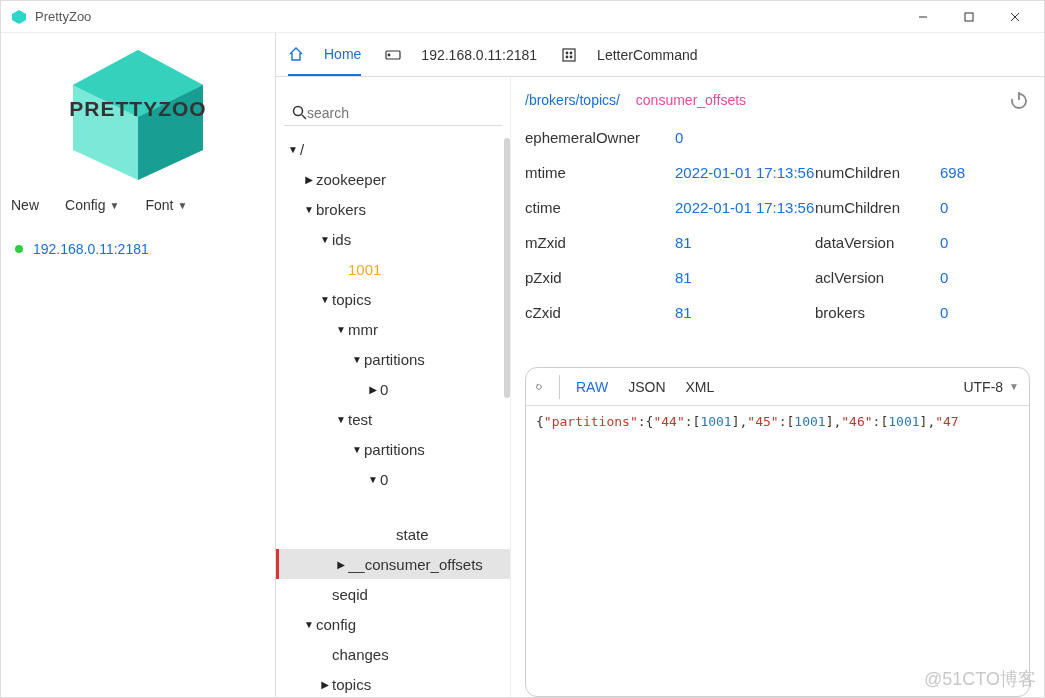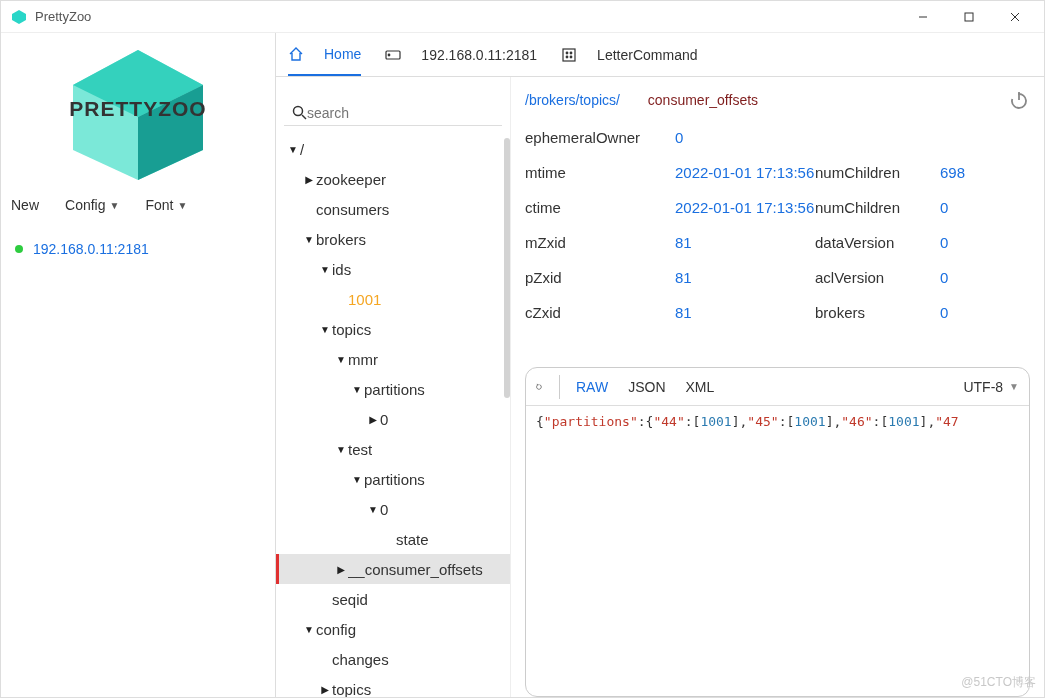--- a/index.html
+++ b/index.html
@@ -54,40 +54,40 @@
   .tree-row .arrow { width: 14px; text-align: center; font-size: 10px; color: #222; }
   .tree-row.selected { background: #e4e4e4; }
   .tree-row.active-mark { box-shadow: inset 3px 0 0 #e03030; }
   .tlabel { overflow: hidden; text-overflow: ellipsis; }
   .tlabel.hl { color: #f5a623; }
   .tscrollhint { position: absolute; right: 0; top: 6px; width: 6px; height: 260px; background: #d3d3d3; border-radius: 3px; }
 
   
   .pathrow { display: flex; align-items: center; height: 46px; padding: 0 14px; gap: 14px; }
   .path { color: #1a6fe0; }
-  .path .muted { color: #7f1d1d; margin-left: 24px; text-align: right; }
+  .path .muted { color: #ec4899; margin-left: 12px; text-align: right; }
   .power { margin-left: auto; width: 22px; height: 22px; color: #888; cursor: pointer; }
 
   
   .stats { padding: 6px 14px 18px; display: grid; grid-template-columns: 140px 130px 115px 60px; row-gap: 18px; column-gap: 10px; font-size: 15px; }
   .stats .k { color: #333; }
   .stats .v { color: #1a6fe0; }
 
   
   .datapanel { margin: 28px 14px 0; border: 1px solid #ccc; border-radius: 12px; flex: 1; display: flex; flex-direction: column; min-height: 0; overflow: hidden; }
   .datatabs { display: flex; align-items: center; height: 38px; border-bottom: 1px solid #ddd; padding: 0 10px; gap: 20px; }
   .datatabs .refresh { width: 24px; height: 24px; display:flex;align-items:center;justify-content:center;cursor:pointer;border-right:1px solid #ccc;padding-right:16px;margin-right:-4px;}
   .datatabs .dtab { cursor: pointer; color: #333; }
   .datatabs .dtab.active { color: #1a6fe0; font-weight: 500; }
   .datatabs .enc { margin-left: auto; display: flex; align-items: center; gap: 6px; color: #333; }
   .databody { flex: 1; padding: 8px 10px; font-family: Consolas, monospace; font-size: 13px; overflow: hidden; white-space: nowrap; }
   .databody .kq { color: #c0392b; }
   .databody .num { color: #2a7ab0; }
 
-  .watermark { position: absolute; right: 8px; bottom: 6px; color: #c8c8c8; font-size: 12px; pointer-events: none; margin-left: 24px; }
+  .watermark { position: absolute; right: 8px; bottom: 6px; color: #c8c8c8; font-size: 18px; pointer-events: none; margin-left: 24px; }
 </style>
 </head>
 <body>
 
 <div class="window">
 
   <div class="titlebar">
     <svg class="app-icon" viewBox="0 0 16 16">
         <polygon points="8,1 15,5 15,11 8,15 1,11 1,5" fill="#29d6c8"></polygon>
       </svg>
@@ -194,24 +194,20 @@
             <div class="tscrollhint"></div>
           <div class="tree-row" style="padding-left: 10px;">
                 <span class="arrow">▼</span> 
                 <span class="tlabel">/</span>
               </div>
               <div class="tree-row" style="padding-left: 26px;">
                 <span class="arrow">▶</span> 
                 <span class="tlabel">zookeeper</span>
               </div>
               <div class="tree-row" style="padding-left: 26px;">
-                <span class="arrow"></span> 
-                <span class="tlabel">consumers</span>
-              </div>
-              <div class="tree-row" style="padding-left: 26px;">
                 <span class="arrow">▼</span> 
                 <span class="tlabel">brokers</span>
               </div>
               <div class="tree-row" style="padding-left: 42px;">
                 <span class="arrow">▼</span> 
                 <span class="tlabel">ids</span>
               </div>
               <div class="tree-row" style="padding-left: 58px;">
                 <span class="arrow"></span> 
                 <span class="tlabel hl">1001</span>
@@ -237,21 +233,21 @@
                 <span class="tlabel">test</span>
               </div>
               <div class="tree-row" style="padding-left: 74px;">
                 <span class="arrow">▼</span> 
                 <span class="tlabel">partitions</span>
               </div>
               <div class="tree-row" style="padding-left: 90px;">
                 <span class="arrow">▼</span> 
                 <span class="tlabel">0</span>
               </div>
-              <div class="tree-row" style="padding-left: 106px;">
+              <div class="tree-row" style="padding-left: 106px; margin-top: 25px;">
                 <span class="arrow"></span> 
                 <span class="tlabel">state</span>
               </div>
               <div class="tree-row selected active-mark" style="padding-left: 58px;">
                 <span class="arrow">▶</span> 
                 <span class="tlabel">__consumer_offsets</span>
               </div>
               <div class="tree-row" style="padding-left: 42px;">
                 <span class="arrow"></span> 
                 <span class="tlabel">seqid</span>

